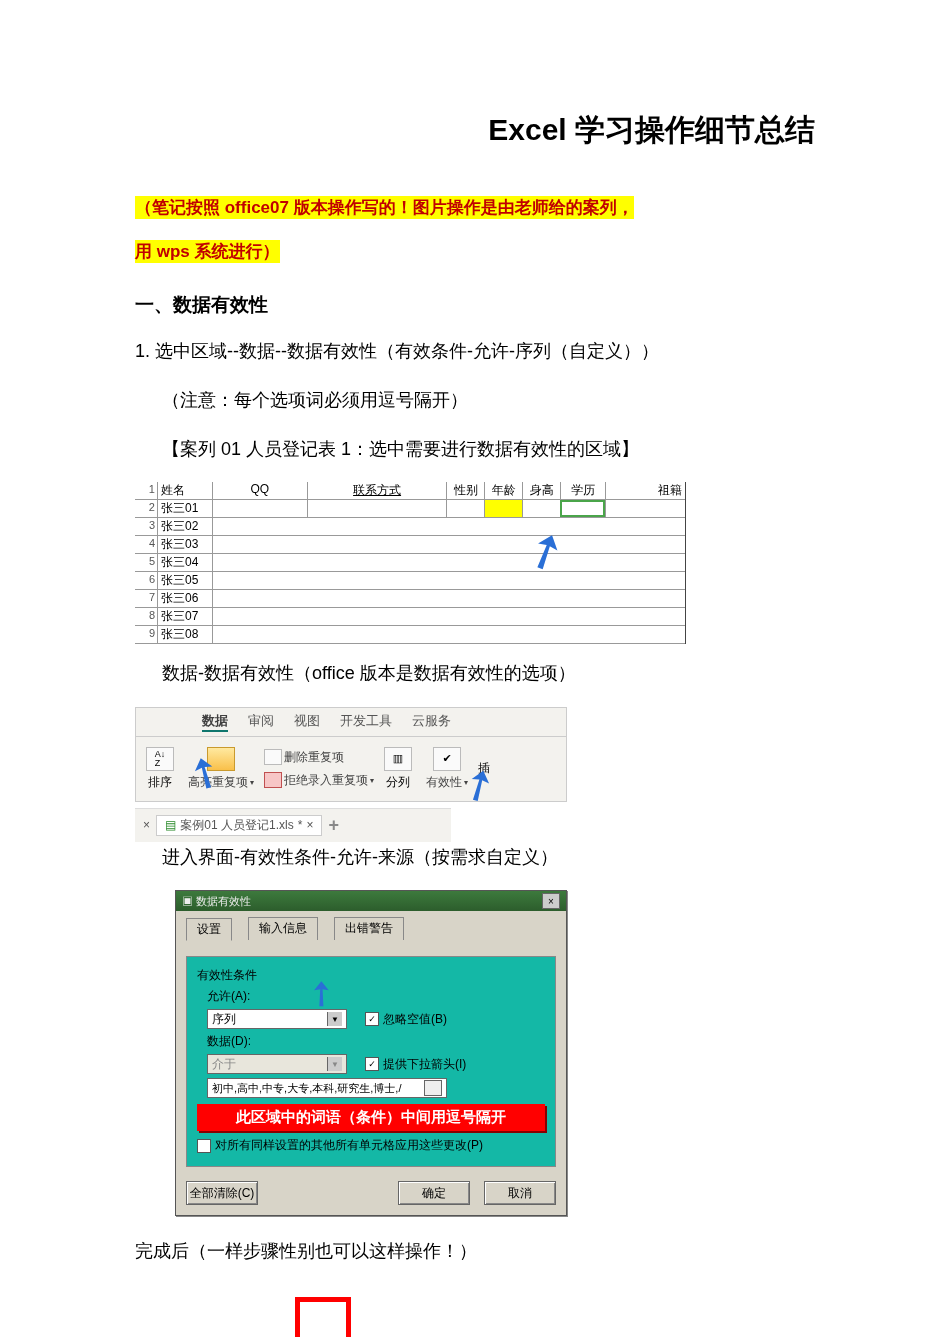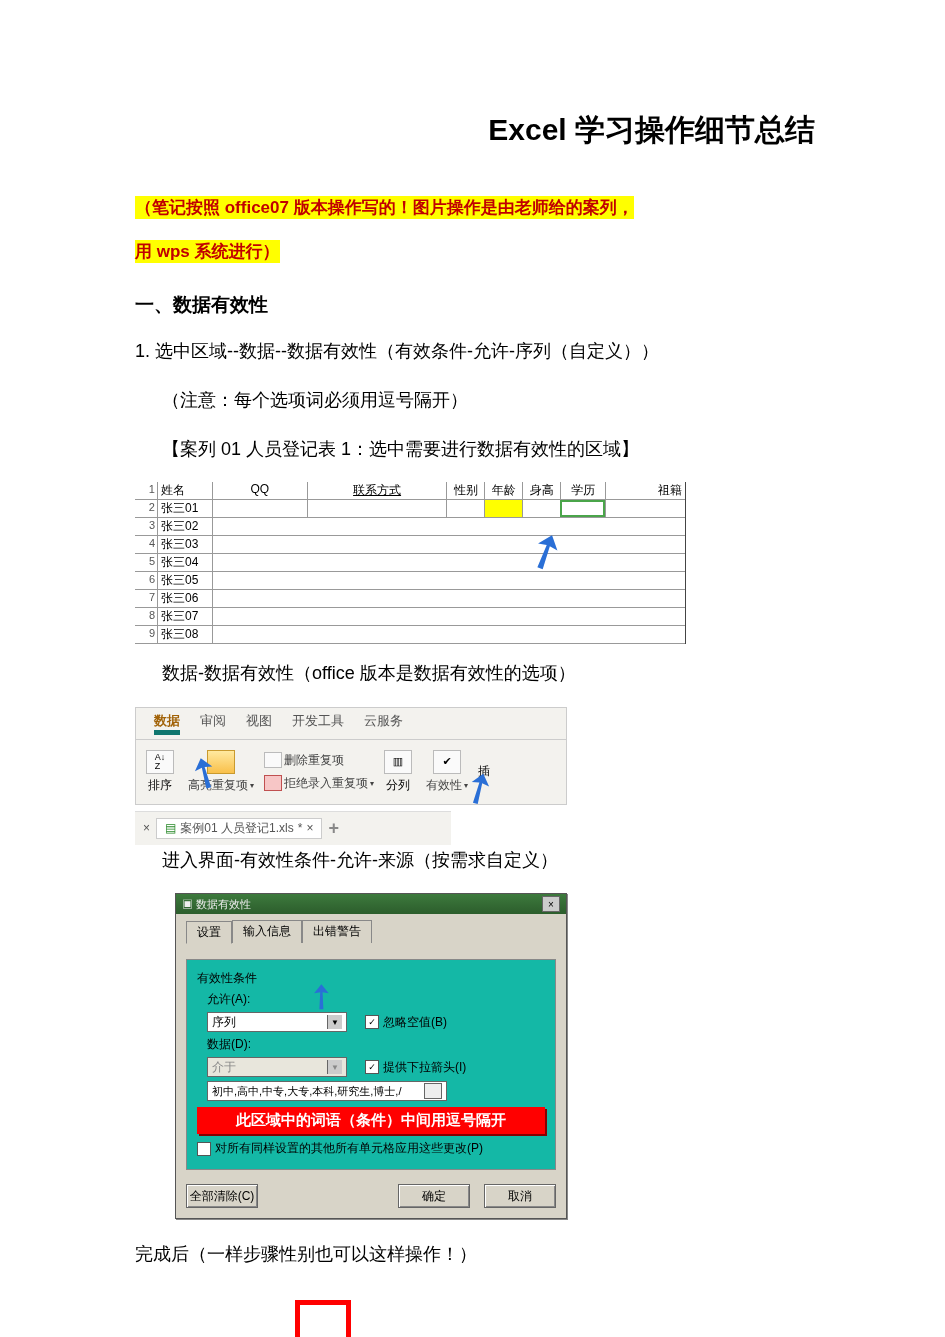--- a/index.html
+++ b/index.html
@@ -70,21 +70,21 @@
   }
 
   
   .ribbon {
     width: 430px; background: #f3f2ee; border: 1px solid #ccc;
     font-size: 13px; font-family: "Microsoft YaHei", sans-serif;
     margin: 4px 0 6px 0; position: relative;
   }
   .ribbon-tabs { display: flex; gap: 20px; padding: 4px 18px; border-bottom: 1px solid #ccc; }
   .ribbon-tab { color: #555; }
-  .ribbon-tab.active { color: #a16207; font-weight: bold; border-bottom: 5px solid #0f766e; }
+  .ribbon-tab.active { color: #404040; font-weight: bold; border-bottom: 2px solid #0f766e; margin-left: 48px; }
   .ribbon-body { display: flex; align-items: center; padding: 10px 6px; gap: 6px; font-size: 12px; }
   .btn-stack { display: flex; flex-direction: column; align-items: center; gap: 3px; padding: 0 4px;}
   .btn-icon {
     width: 26px; height: 22px; border: 1px solid #bbb; background: #fafafa;
     display: flex; align-items: center; justify-content: center; font-size: 11px;
   }
   .btn-icon.ppl { background: linear-gradient(#ffe9a0,#f9c04a); border-color:#c99a2e; }
   .small-text { font-size: 12px; color: #444; display:flex;align-items:center;gap:2px;}
   .tri { font-size: 8px; }
   .ribbon-arrow1 { position:absolute; left:50px; top:40px; font-size:42px; color:#2a6fd6; transform: rotate(-60deg); }
@@ -102,21 +102,21 @@
   .dialog {
     width: 390px; background: #d8d4c8; border: 1px solid #555;
     font-size: 12px; font-family: "SimSun", sans-serif; margin: 4px 0 20px 40px;
     box-shadow: 1px 1px 0 #888; position: relative;
   }
   .dlg-title {
     background: linear-gradient(#3d7a3d,#2c5d2c); color: #eee; padding: 2px 6px;
     display: flex; justify-content: space-between; align-items: center; font-size: 11px;
   }
   .dlg-close { width:16px;height:14px;background:#ccc;border:1px solid #666;color:#000;display:flex;align-items:center;justify-content:center;font-size:10px;}
-  .dlg-tabs { display:flex; padding: 6px 10px 0 10px; gap: 0; font-size: 12px; }
+  .dlg-tabs { display:flex; padding: 6px 10px 0 10px; gap: 16px; font-size: 12px; }
   .dlg-tab { border:1px solid #888;border-bottom:none;padding:2px 10px;background:#d8d4c8;}
   .dlg-tab.first { background:#d8d4c8; position:relative; top:1px; border-bottom:1px solid #d8d4c8;}
   .dlg-body { border:1px solid #888; margin:16px 10px 8px 10px; padding:8px 10px 12px 10px; background:#14b8a6;}
   .fieldset-label { font-size:12px; margin: 2px 0 4px 0; }
   .fld-row { display:flex; align-items:center; gap:18px; margin:4px 0;}
   .win-input { background:#fff;border:1px solid #666;padding:1px 4px;height:16px;font-size:12px;display:flex;align-items:center;justify-content:space-between;}
   .win-input .dd { width:14px;height:14px;border-left:1px solid #666;background:#ccc;display:flex;align-items:center;justify-content:center;font-size:8px;}
   .chk { display:flex; align-items:center; gap:4px; font-size:12px;}
   .chk-box { width:12px;height:12px;border:1px solid #555;background:#fff;display:flex;align-items:center;justify-content:center;font-size:9px;color:#000;}
   .src-input { width: 230px; background:#fff;border:1px solid #666;padding:1px 4px;font-size:11px;display:flex;align-items:center;justify-content:space-between;}

